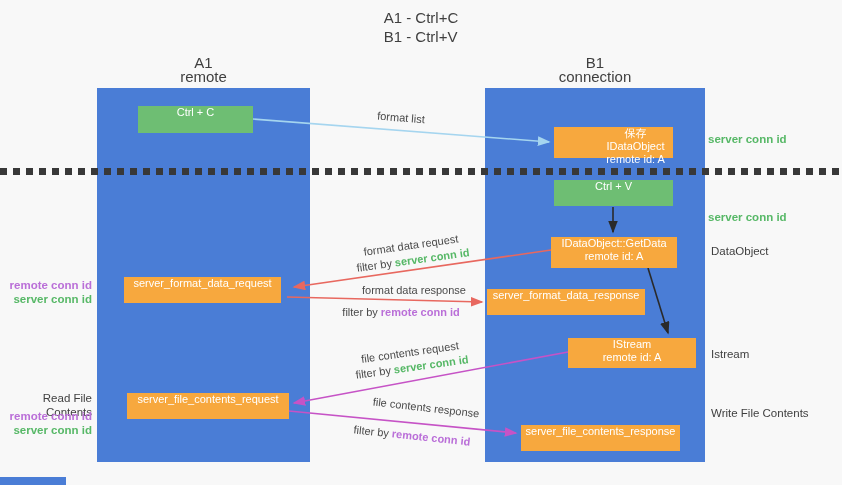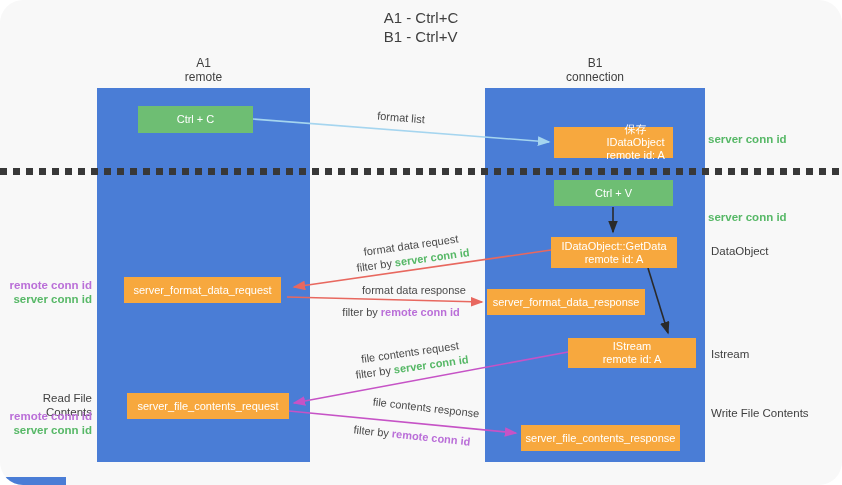--- a/index.html
+++ b/index.html
@@ -1,37 +1,36 @@
 <!DOCTYPE html>
 <html style="--bg: #f8f8f8; --column-blue: #4a7dd6; --box-orange: #f7a83e; --box-green: #6ebe73; --green-text: #57b867; --purple-text: #ba6fd8; --arrow-red: #e8685f; --arrow-magenta: #c653c6; --arrow-lightblue: #a5d5ef; --arrow-black: #2a2a2a; --dark-text: #3f3f3f; --label-text: #4a4a4a; --dotted-line: #383838;"><head>
 <meta charset="utf-8">
 <style>
   html,body{margin:0;padding:0;}
   body{font-family:"Liberation Sans", sans-serif;}
   #canvas{
     position:relative;width:842px;height:485px;overflow:hidden;
     background:var(--bg);
-    border-radius:23px;
   }
   
   .title-wrap{position:absolute;top:8px;left:0;width:100%;text-align:center;}
   .title-inner{display:inline-block;text-align:left;font-size:15px;line-height:19px;color:var(--dark-text);}
   
-  .col-header{position:absolute;text-align:center;font-size:12px;line-height:14px;color:var(--dark-text);}
+  .col-header{position:absolute;text-align:center;font-size:15px;line-height:14px;color:var(--dark-text);}
   #hdr-left{left:97px;top:56px;width:213px;}
   #hdr-right{left:485px;top:56px;width:220px;}
   
   .column{position:absolute;top:88px;height:374px;background:var(--column-blue);}
   #col-left{left:97px;width:213px;}
   #col-right{left:485px;width:220px;}
   
   .dotted-line{position:absolute;left:0;top:168px;width:842px;height:7px;
     background:repeating-linear-gradient(90deg,var(--dotted-line) 0 7px,transparent 7px 13px);}
   
-  .node{position:absolute;display:flex;flex-direction:column;align-items:center;justify-content:center;
+  .node{position:absolute;display:flex;flex-direction:column;align-items:center;
     color:#fff;font-size:11px;line-height:13px;text-align:center;box-sizing:border-box;}
   .node.green{background:var(--box-green);}
   .node.orange{background:var(--box-orange);}
   #node-ctrl-c{left:138px;top:106px;width:115px;height:27px;}
   #node-save-dataobject{left:554px;top:127px;width:119px;height:31px;padding-left:44px;}
   #node-ctrl-v{left:554px;top:180px;width:119px;height:26px;}
   #node-getdata{left:551px;top:237px;width:126px;height:31px;}
   #node-format-request{left:124px;top:277px;width:157px;height:26px;}
   #node-format-response{left:487px;top:289px;width:158px;height:26px;}
   #node-istream{left:568px;top:338px;width:128px;height:30px;}

